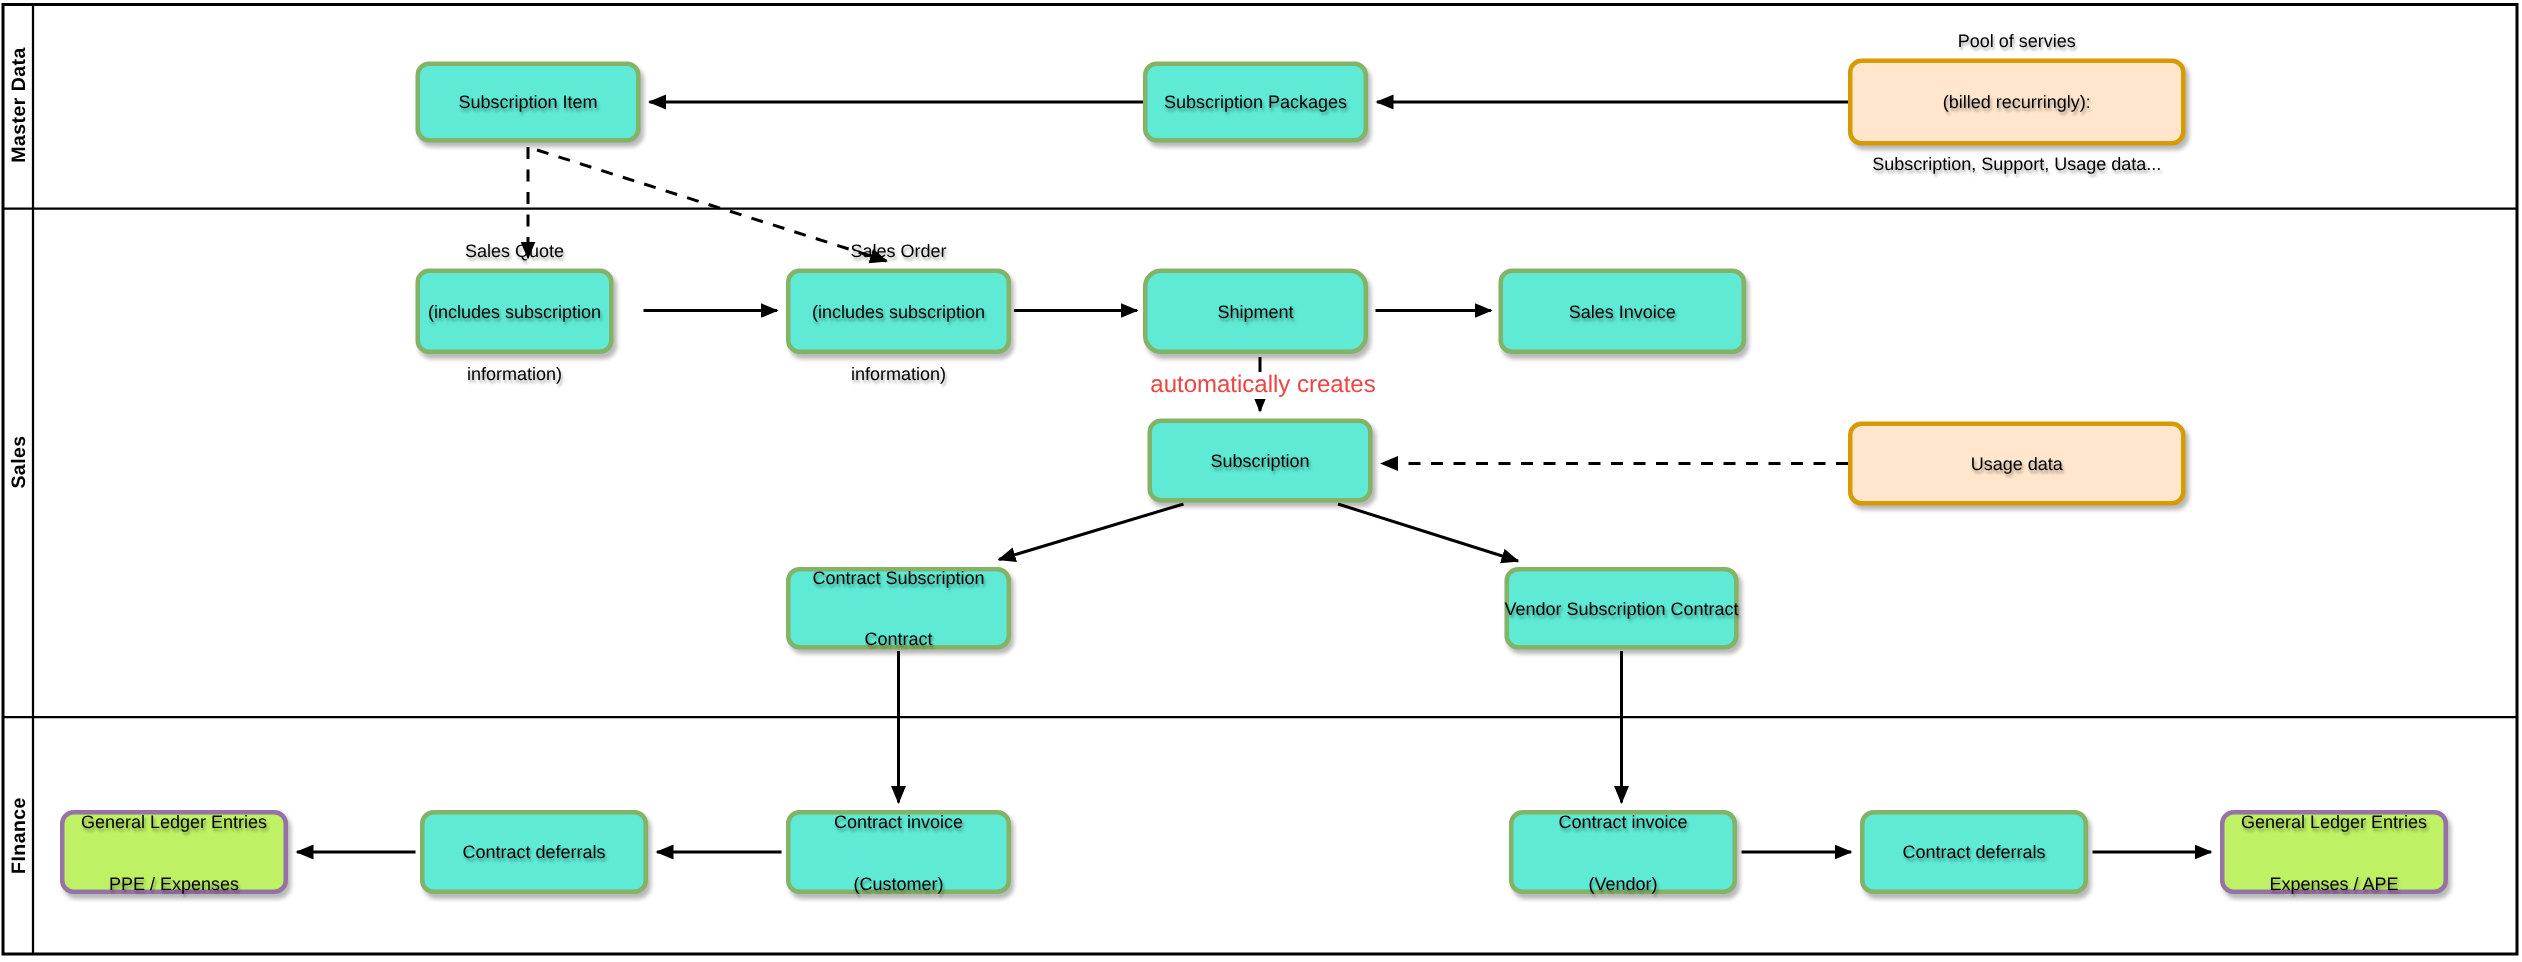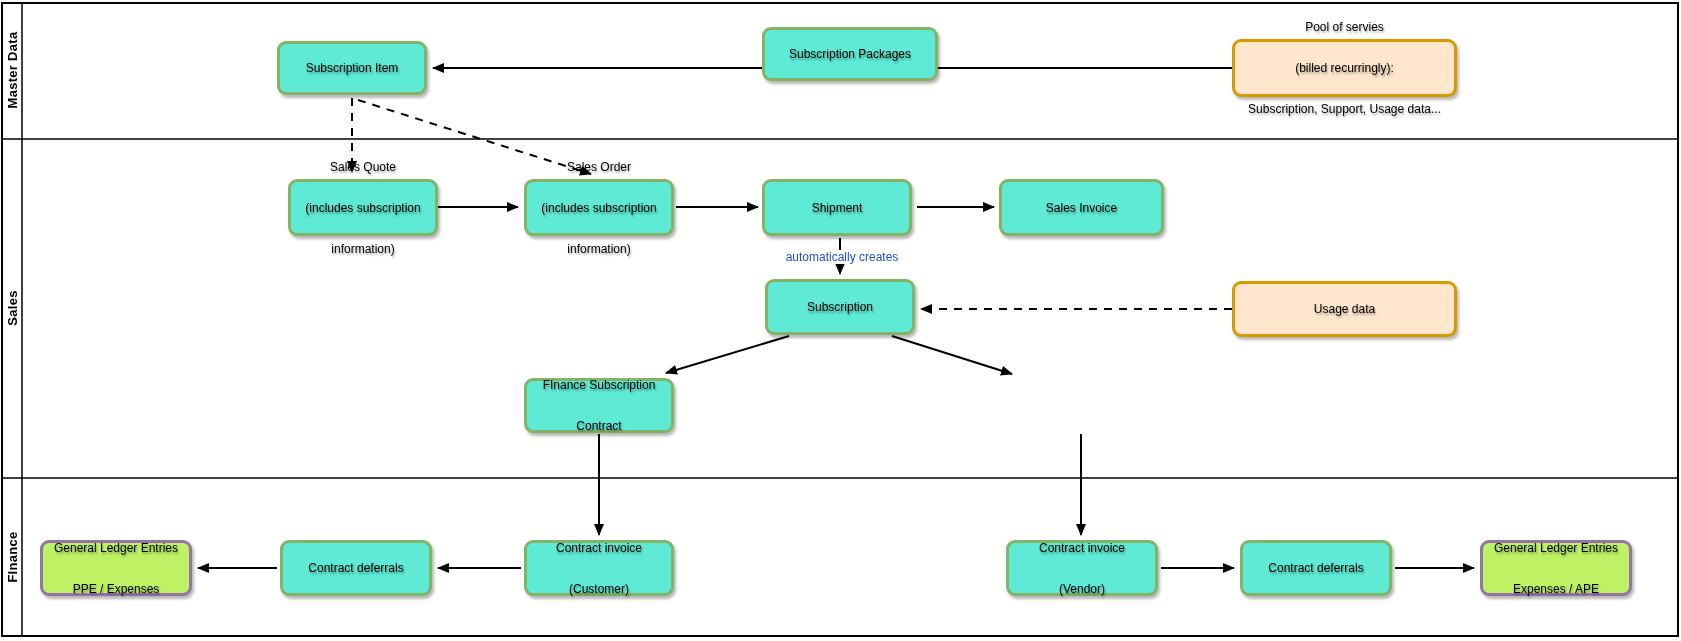--- a/index.html
+++ b/index.html
@@ -27,21 +27,21 @@
     box-sizing:border-box;
     white-space:nowrap;
     gap:27px;
   }
   .node.green {background:#5eead4;border:3px solid #82b366;}
   .node.orange{background:#ffe6cc;border:3px solid #d79b00;}
   .node.purple{background:#bef264;border:3px solid #9673a6;}
   .edge-label{
     position:absolute;transform:translate(-50%,-50%);
     background:#ffffff;padding:0 3px;
-    font-size:12px;color:#1d4ed8;white-space:nowrap;
+    font-size:16px;color:#ef4444;white-space:nowrap;
   }
 </style>
 </head>
 <body>
 
 <div class="canvas">
 
   <svg class="wires" viewBox="0 0 1681 641">
     <defs>
       <marker id="arr" markerWidth="14" markerHeight="12" refX="11" refY="5" orient="auto" markerUnits="userSpaceOnUse">
@@ -74,58 +74,61 @@
     <line x1="1232" y1="309" x2="921" y2="309" stroke="#000" stroke-width="2" stroke-dasharray="8 7" marker-end="url(#arr)"></line>
   </svg>
 
   <div class="lane-label" style="left:12px;top:70px;">Master Data</div>
   <div class="lane-label" style="left:12px;top:308px;">Sales</div>
   <div class="lane-label" style="left:12px;top:557px;">FInance</div>
 
   <div class="node green" style="left:277px;top:41px;width:150px;height:54px;">
     <div>Subscription Item</div>
   </div>
-  <div class="node green" style="left:762px;top:27px;width:176px;height:54px;">
+  <div class="node green" style="left:762px;top:41px;width:150px;height:54px;">
     <div>Subscription Packages</div>
   </div>
   <div class="node orange" style="left:1232px;top:39px;width:225px;height:58px;">
     <div>Pool of servies</div>
     <div>(billed recurringly):</div>
     <div>Subscription, Support, Usage data...</div>
   </div>
 
-  <div class="node green" style="left:277px;top:179px;width:150px;height:57px;margin-left:11px;">
+  <div class="node green" style="left:277px;top:179px;width:132px;height:57px;">
     <div>Sales Quote</div>
     <div>(includes subscription</div>
     <div>information)</div>
   </div>
   <div class="node green" style="left:524px;top:179px;width:150px;height:57px;">
     <div>Sales Order</div>
     <div>(includes subscription</div>
     <div>information)</div>
   </div>
-  <div class="node green" style="left:762px;top:179px;width:150px;height:57px;">
+  <div class="node green" style="left:762px;top:179px;width:150px;height:57px;border-radius:12px;">
     <div>Shipment</div>
   </div>
   <div class="node green" style="left:999px;top:179px;width:165px;height:57px;">
     <div>Sales Invoice</div>
   </div>
 
   <div class="edge-label" style="left:842px;top:257px;">automatically creates</div>
 
   <div class="node green" style="left:765px;top:279px;width:150px;height:56px;">
     <div>Subscription</div>
   </div>
   <div class="node orange" style="left:1232px;top:281px;width:225px;height:56px;">
     <div>Usage data</div>
   </div>
 
   <div class="node green" style="left:524px;top:378px;width:150px;height:55px;">
-    <div>FInance Subscription</div>
+    <div>Contract Subscription</div>
     <div>Contract</div>
+  </div>
+  <div class="node green" style="left:1003px;top:378px;width:156px;height:55px;">
+    <div>Vendor Subscription Contract</div>
   </div>
 
   <div class="node purple" style="left:40px;top:540px;width:152px;height:56px;">
     <div>General Ledger Entries</div>
     <div>PPE / Expenses</div>
   </div>
   <div class="node green" style="left:280px;top:540px;width:152px;height:56px;">
     <div>Contract deferrals</div>
   </div>
   <div class="node green" style="left:524px;top:540px;width:150px;height:56px;">

